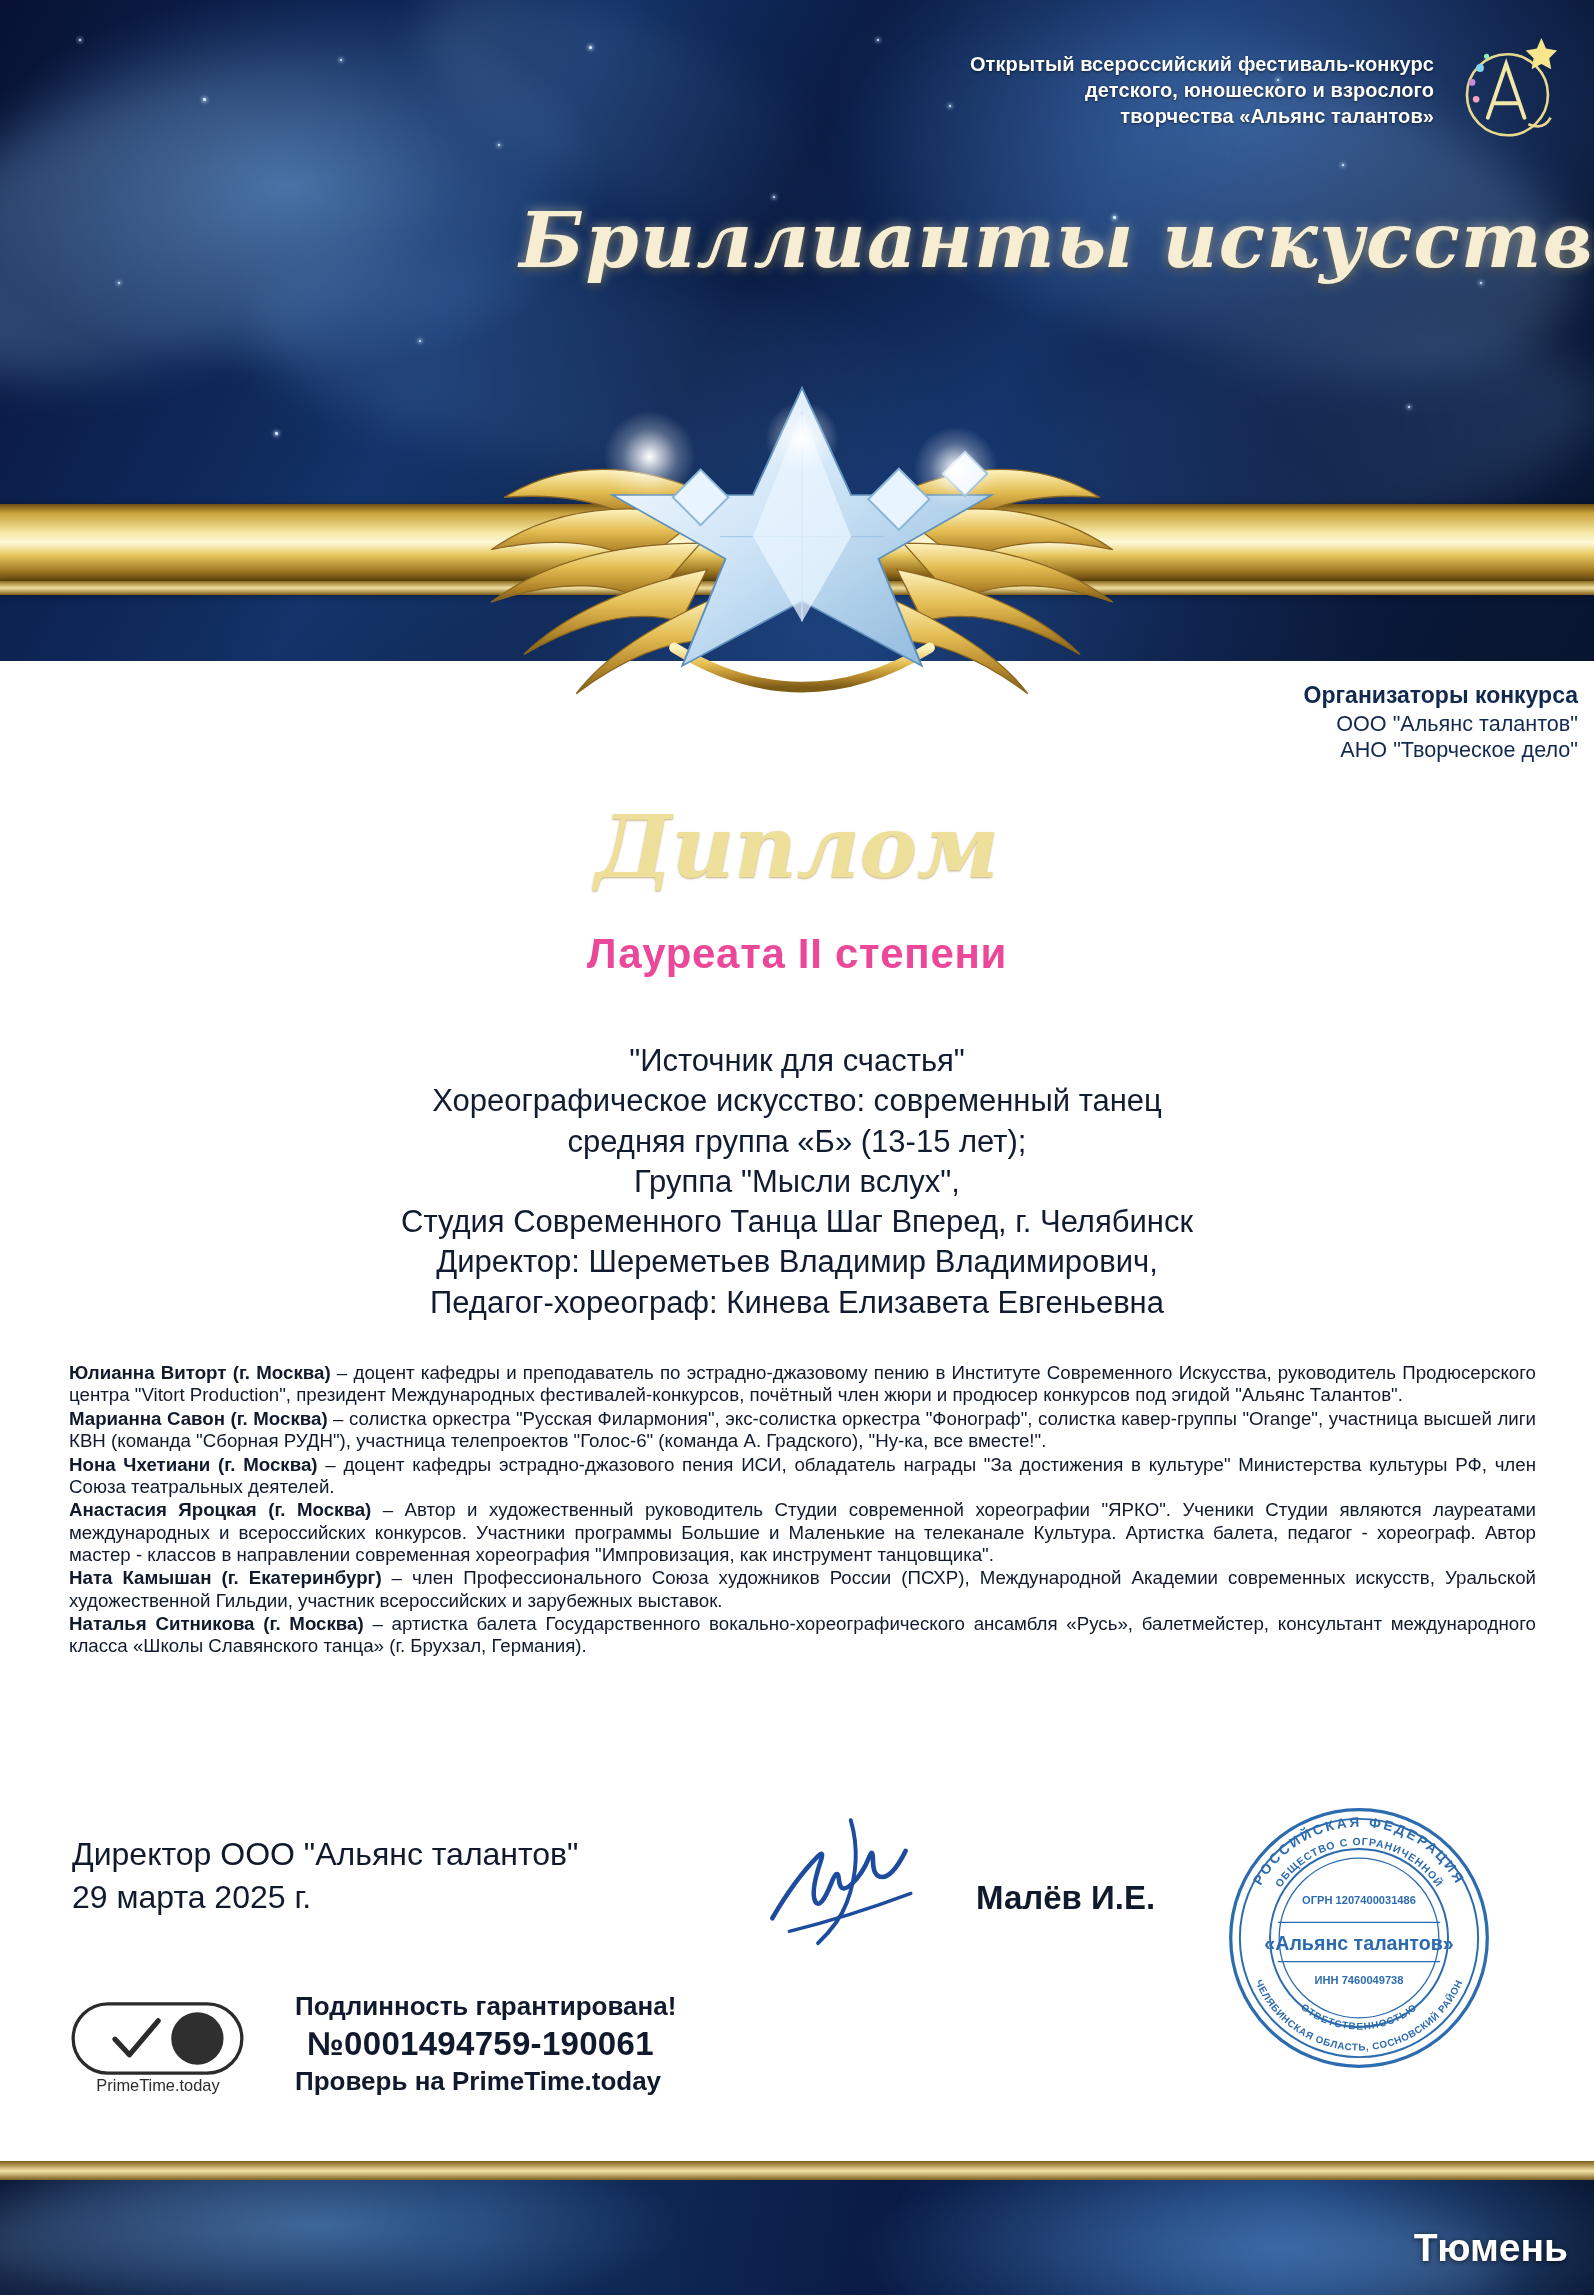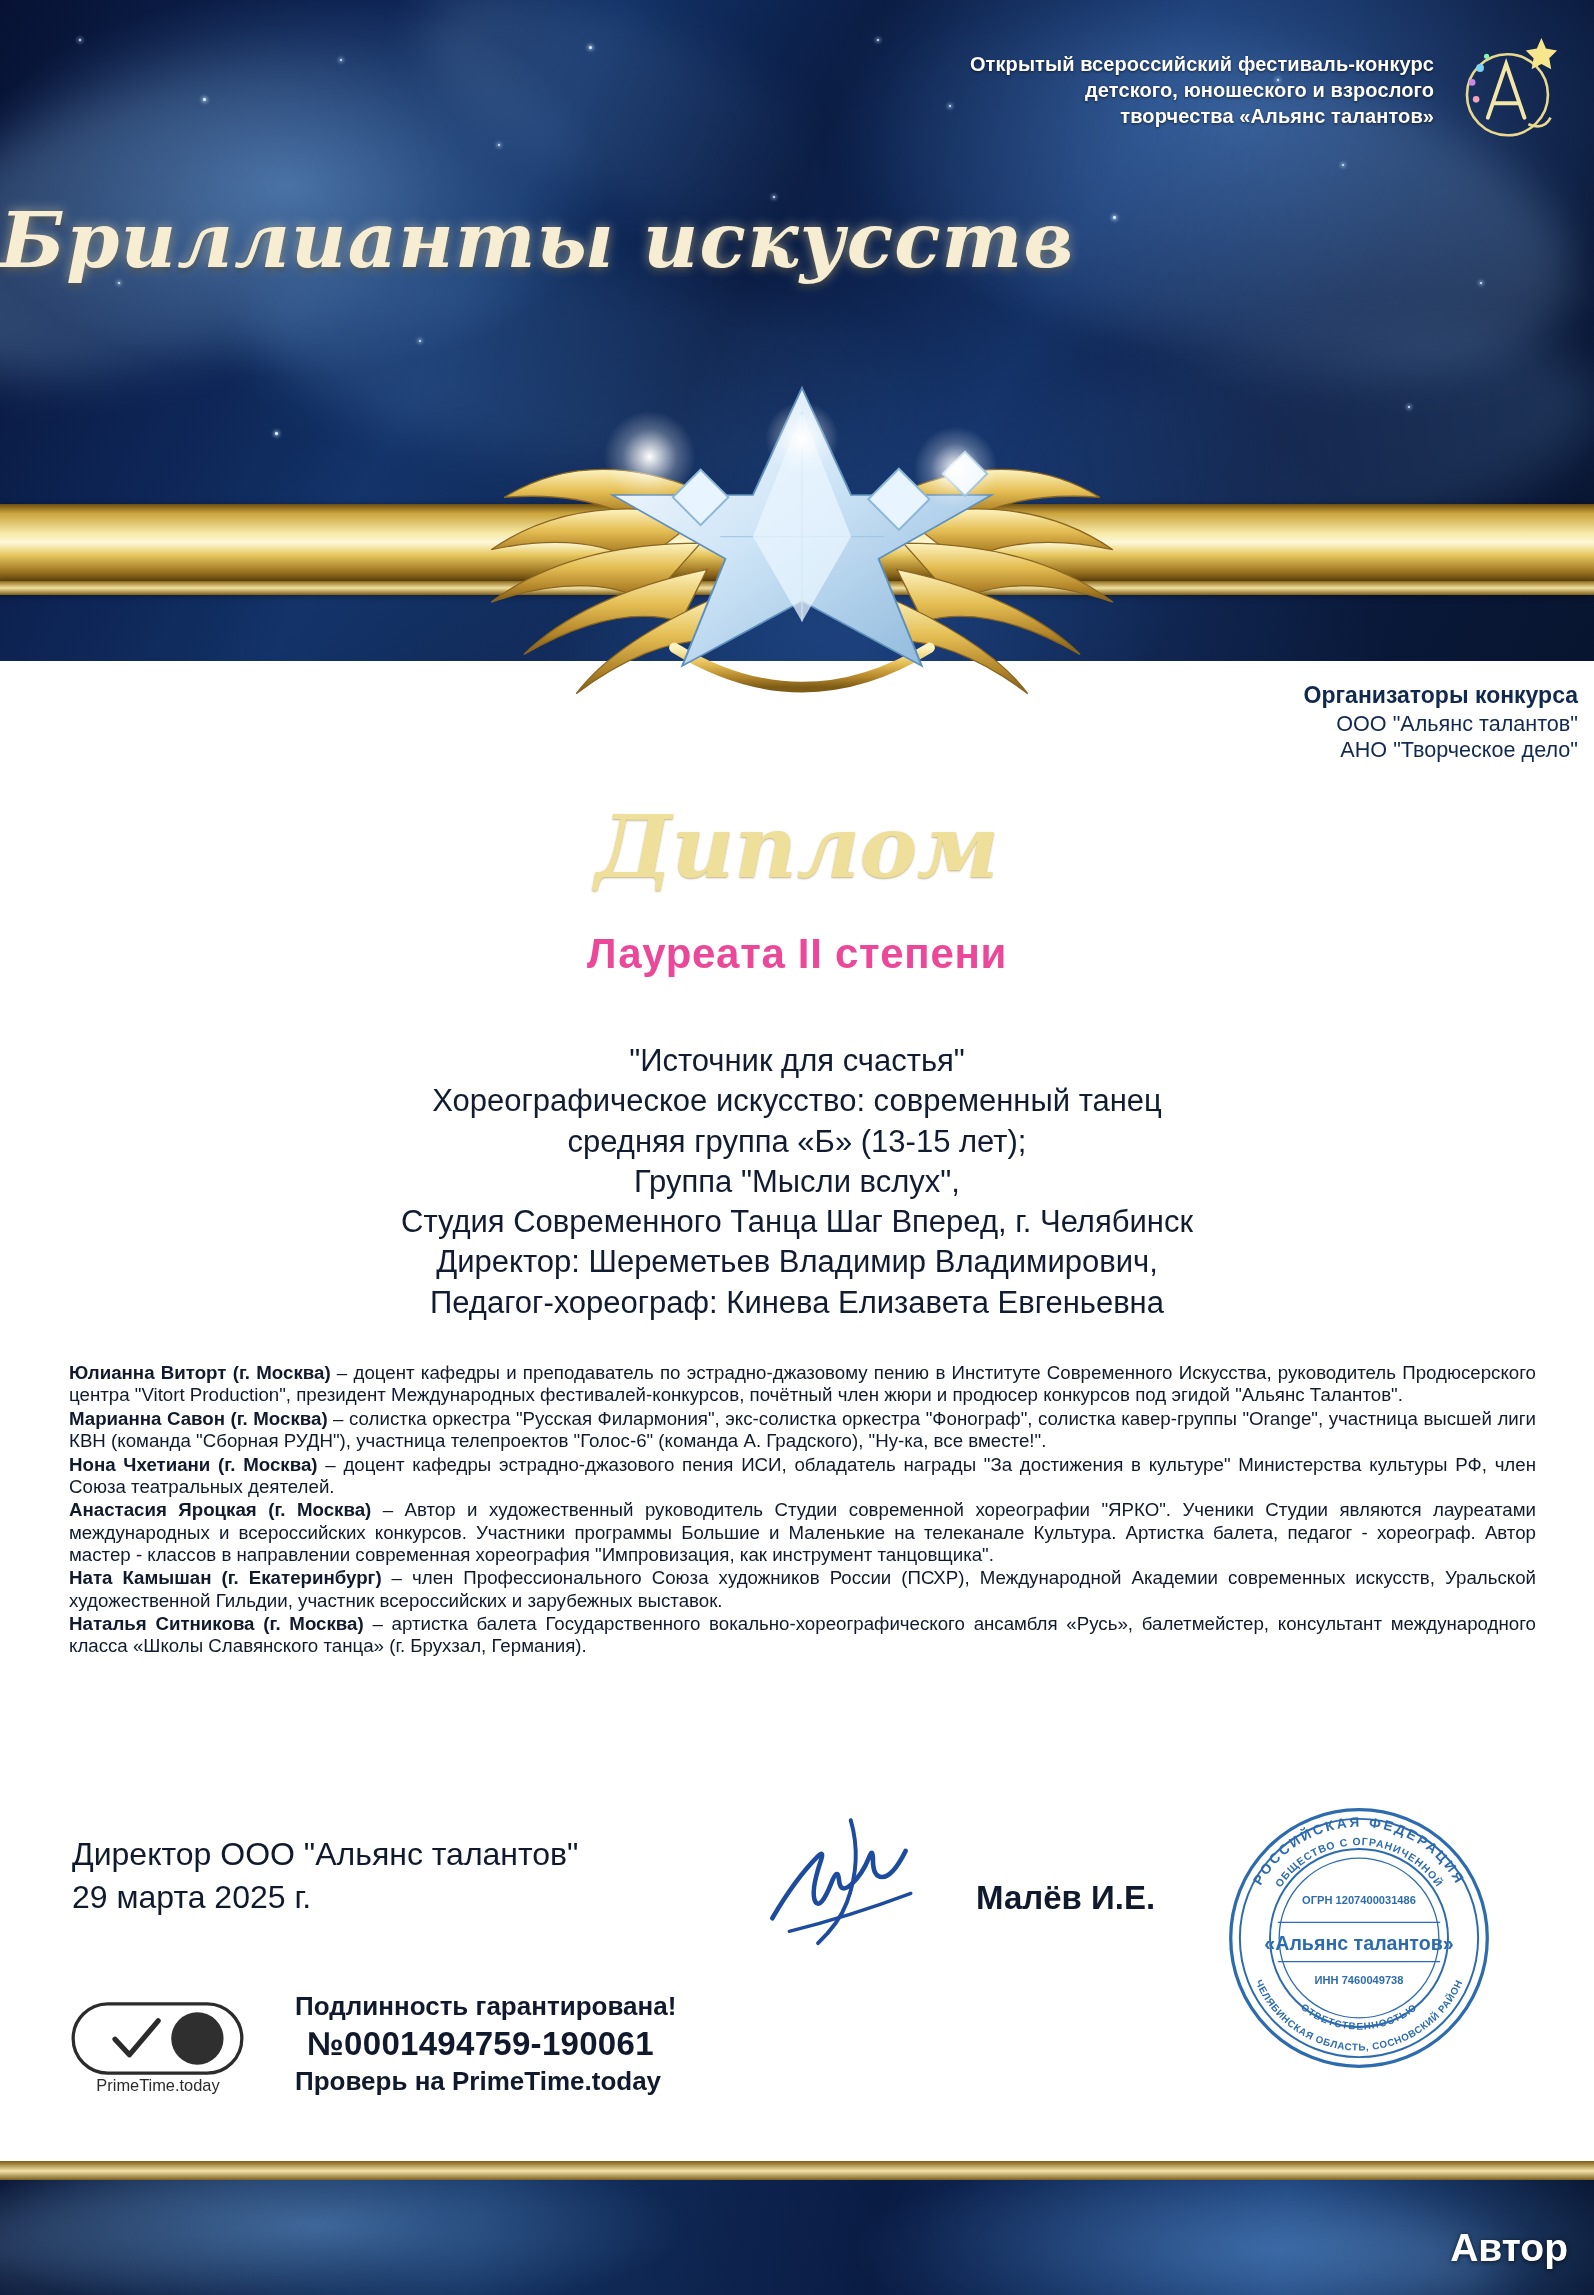--- a/index.html
+++ b/index.html
@@ -92,21 +92,21 @@
     width: 111px;
     height: 118px;
   }
 
   
   .script-title {
     position: absolute;
     left: 0;
     top: 196px;
     width: 1594px;
-    text-align: left;
+    text-align: right;
     font-family: "DejaVu Serif", serif;
     font-style: italic;
     font-weight: bold;
     font-size: 76px;
     letter-spacing: 1.3px;
     color: #f6edd2;
     text-shadow: 0 0 11.8px rgba(255,245,200,0.55), 0 2.6px 6.5px rgba(0,0,0,0.55);
   }
 
   
@@ -486,16 +486,16 @@
     <div>Подлинность гарантирована!</div>
     <div class="num">№0001494759-190061</div>
     <div>Проверь на PrimeTime.today</div>
   </div>
 
   <div class="bottom-gold"></div>
   <div class="bottom-banner">
     <div class="silk" style="left:-65px; top:-13px; width:524px; height:118px; background:linear-gradient(90deg, rgba(150,200,245,0.4), rgba(15,35,90,0)); transform:rotate(-6deg);"></div>
     <div class="silk" style="left:917px; top:6.5px; width:589px; height:111px; background:linear-gradient(90deg, rgba(20,50,110,0.1), rgba(140,195,250,0.38)); transform:rotate(5deg);"></div>
   </div>
-  <div class="city">Автор</div>
+  <div class="city">Тюмень</div>
 
 </div>
 
 
 </body></html>

